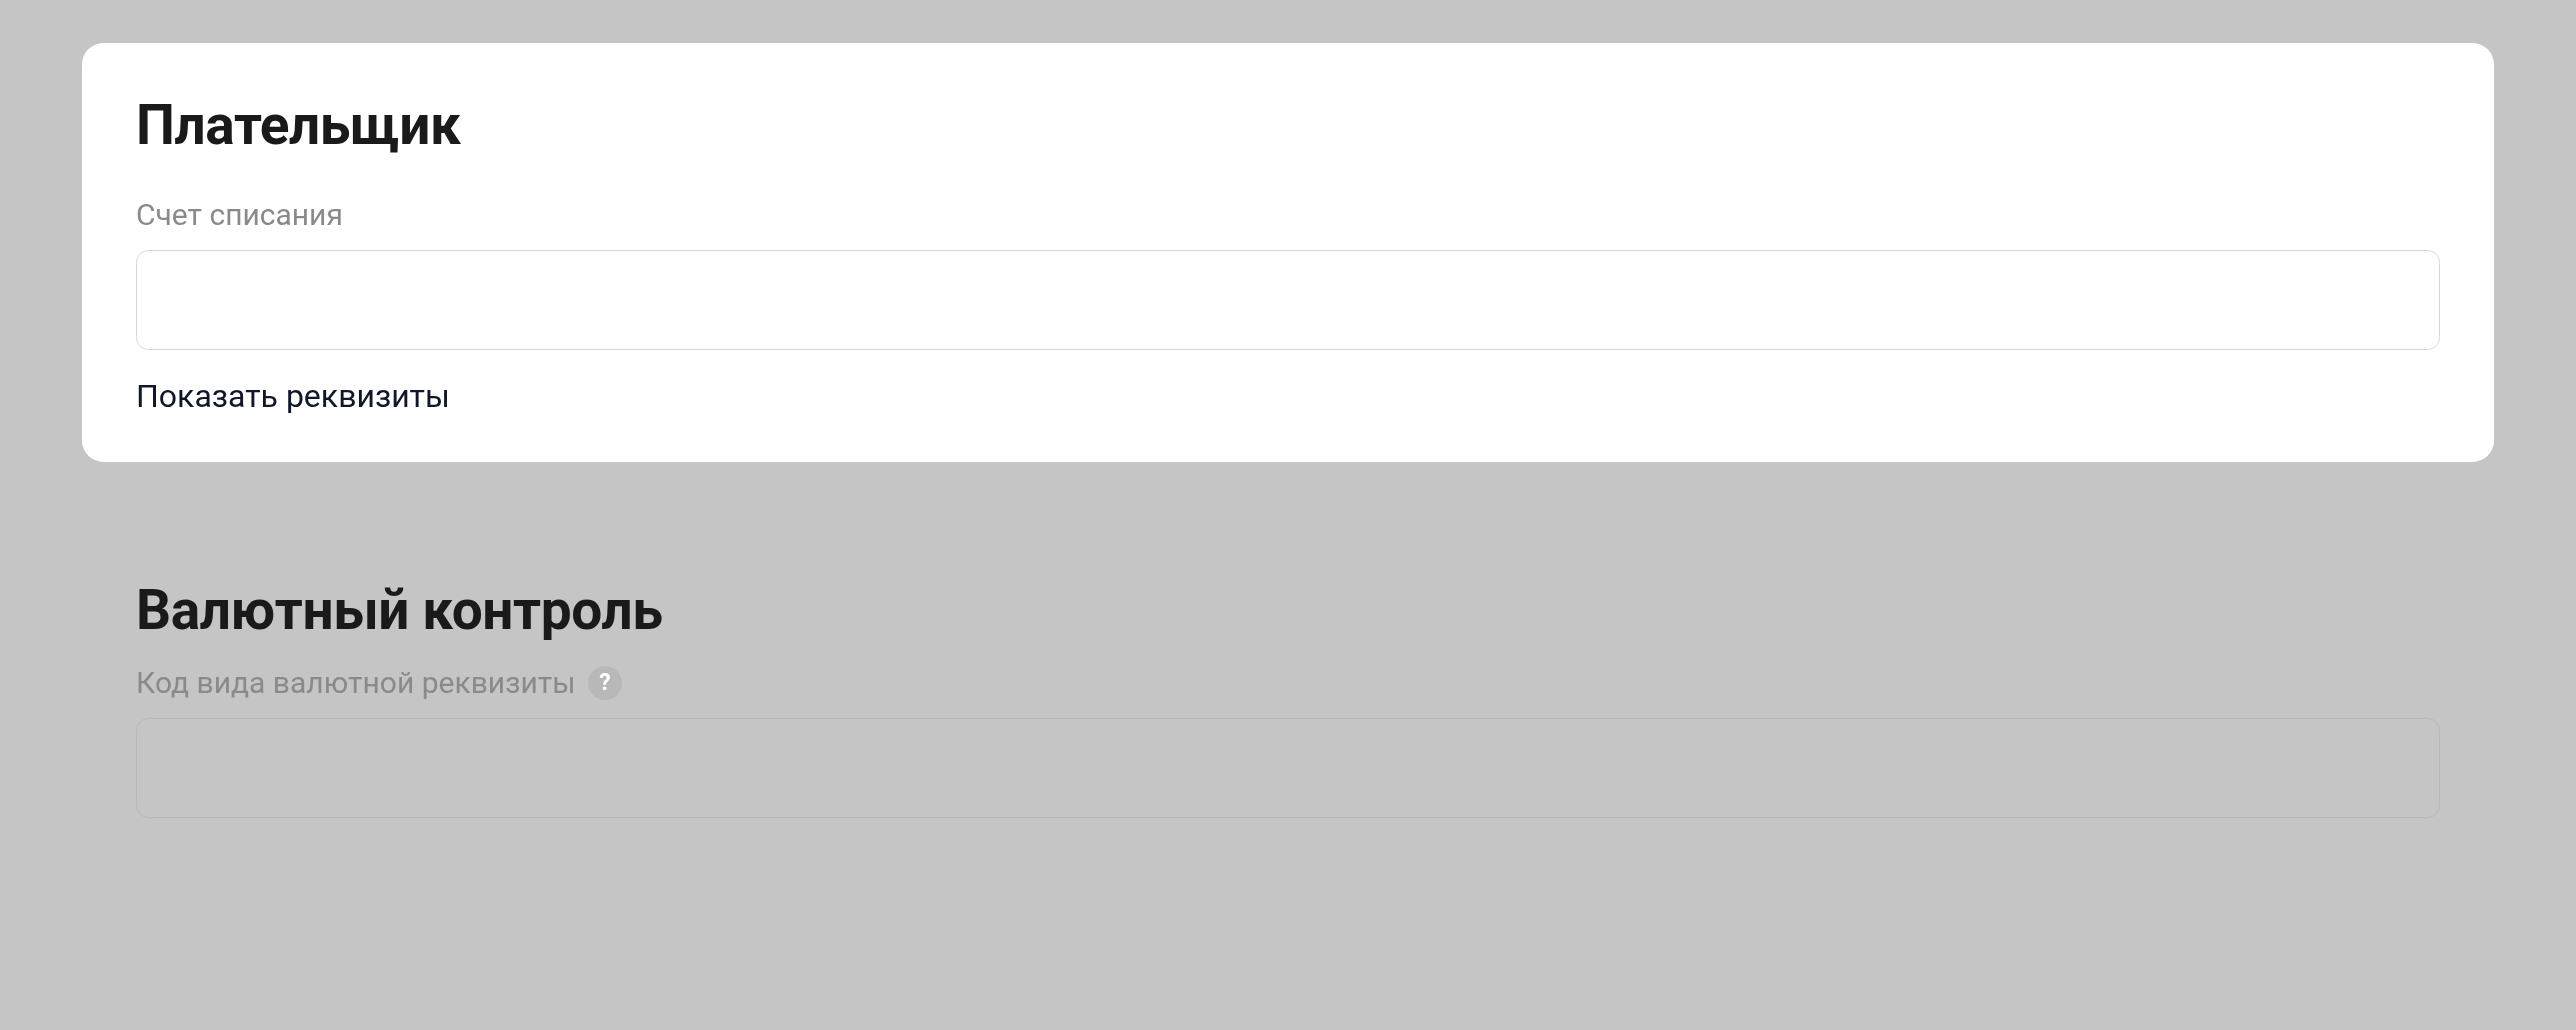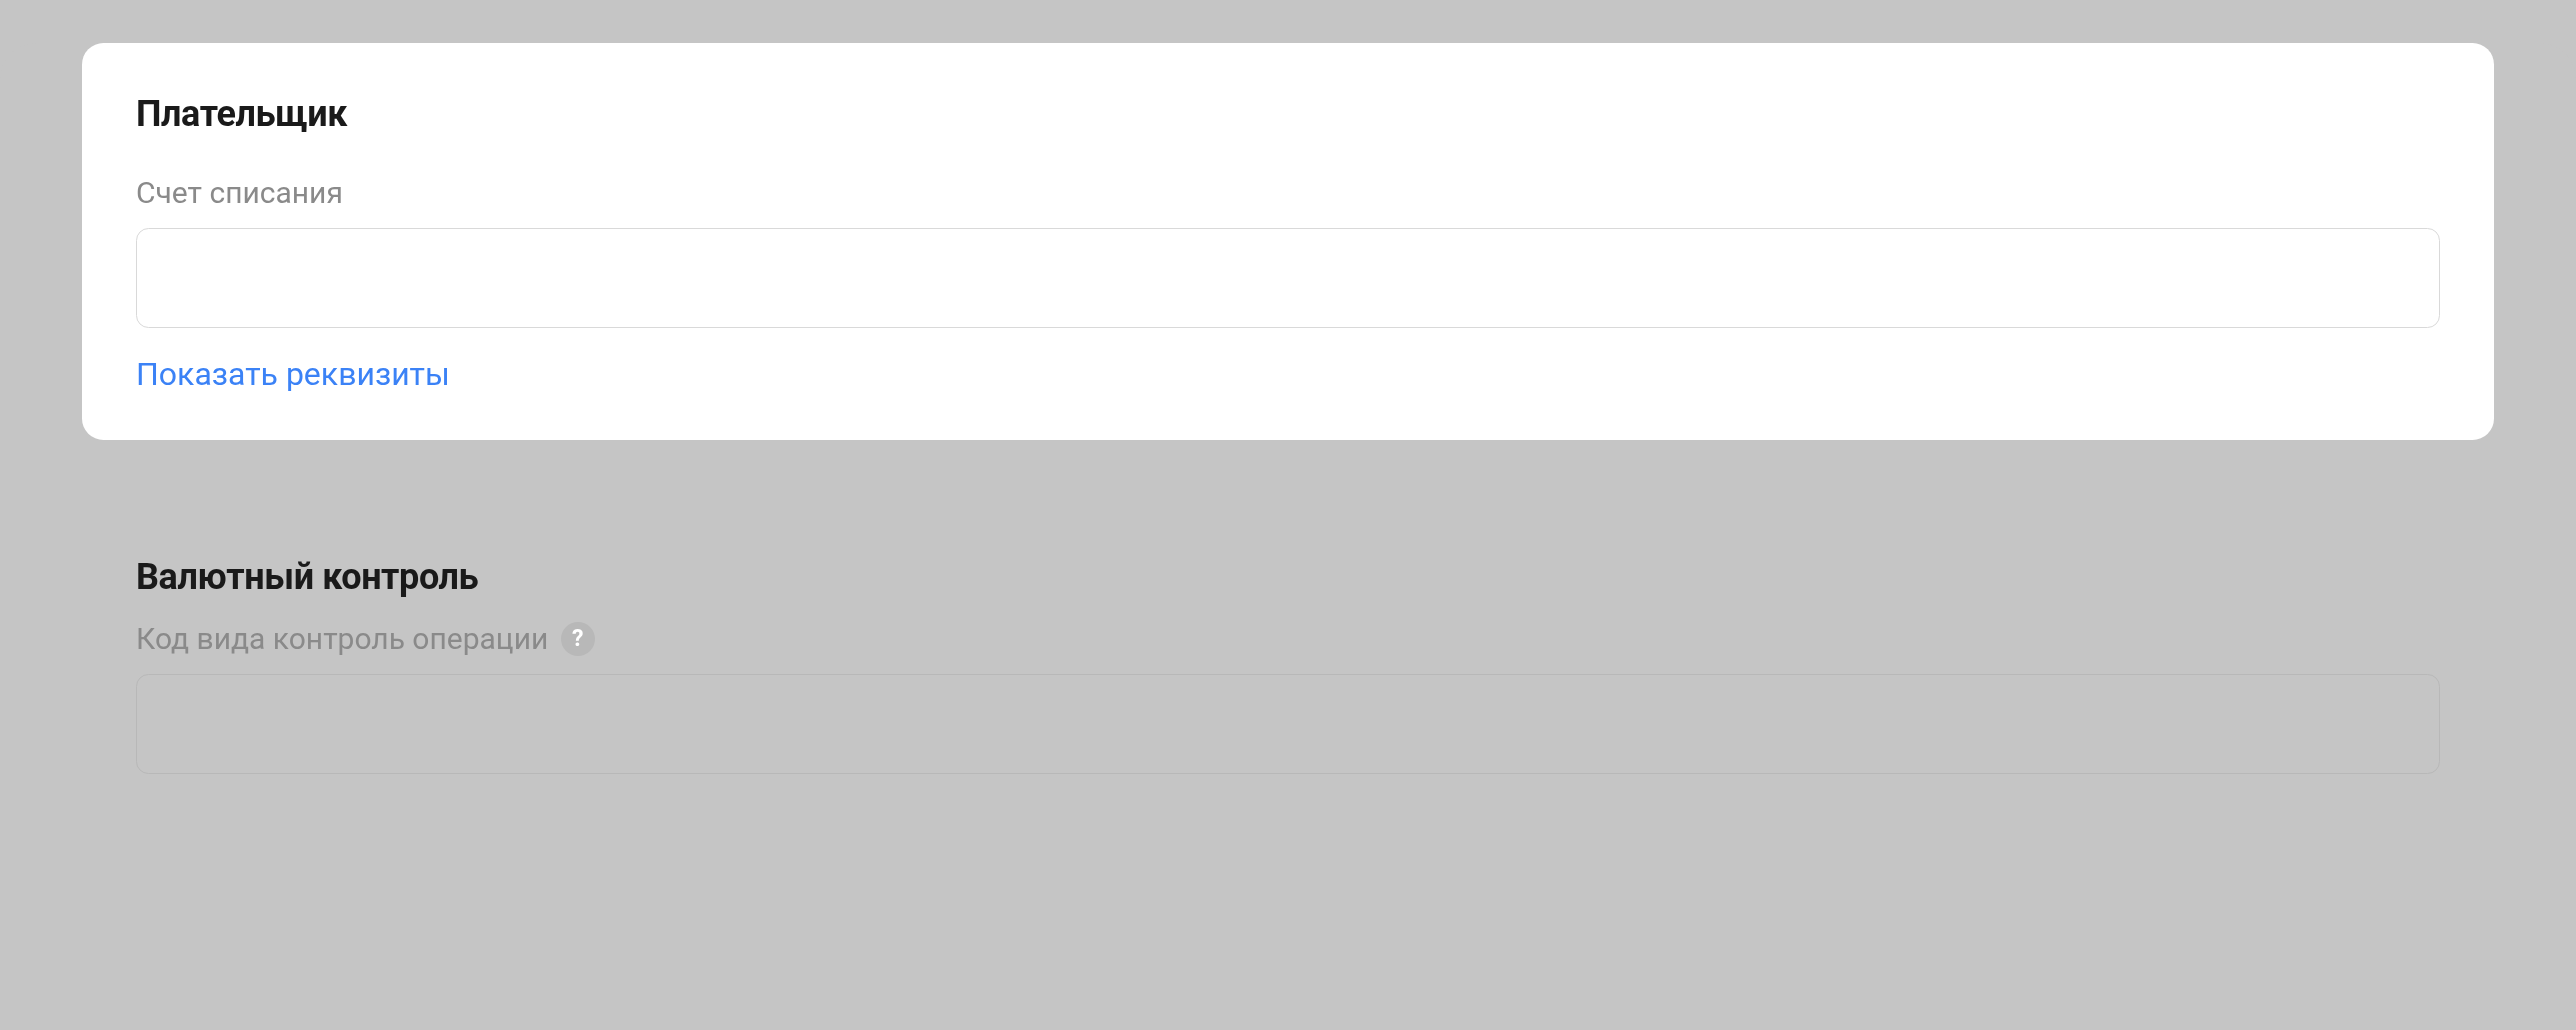--- a/index.html
+++ b/index.html
@@ -22,21 +22,21 @@
       padding: 0;
       position: relative;
     }
     .card {
       background: #ffffff;
       border-radius: 21.5px;
       margin: 43px 82px 0 82px;
       padding: 50px 54px 47px 54px;
     }
     .section-title {
-      font-size: 36px;
+      font-size: 55px;
       font-weight: 700;
       color: #1a1a1a;
       margin-bottom: 40px;
       letter-spacing: -0.4px;
     }
     .field-label {
       font-size: 30px;
       color: #8a8a8a;
       margin-bottom: 18px;
       display: flex;
@@ -59,21 +59,21 @@
       height: 100px;
       border: 1.8px solid #b8b8b8;
       border-radius: 12.5px;
       background: #c5c5c5;
       font-size: 30px;
       padding: 0 21.5px;
       outline: none;
     }
     .link {
       font-size: 32px;
-      color: #3b82f6;
+      color: #0f172a;
       margin-top: 27px;
       cursor: pointer;
       display: inline-block;
     }
     .section-two {
       margin: 116px 82px 0 82px;
       padding: 0 54px;
     }
     .section-two .section-title {
       margin-bottom: 23px;
@@ -103,21 +103,21 @@
       <div class="field-label">Счет списания</div>
       <input type="text" class="input-field" value="" style="">
     </div>
     <div class="link">Показать реквизиты</div>
   </div>
 
   <div class="section-two">
     <h2 class="section-title">Валютный контроль</h2>
     <div>
       <div class="field-label">
-        <span>Код вида контроль операции</span>
+        <span>Код вида валютной реквизиты</span>
         <span class="help-icon">?</span>
       </div>
       <input type="text" class="input-field-gray" value="" style="">
     </div>
   </div>
 
 </div>
 
 
 </body></html>

